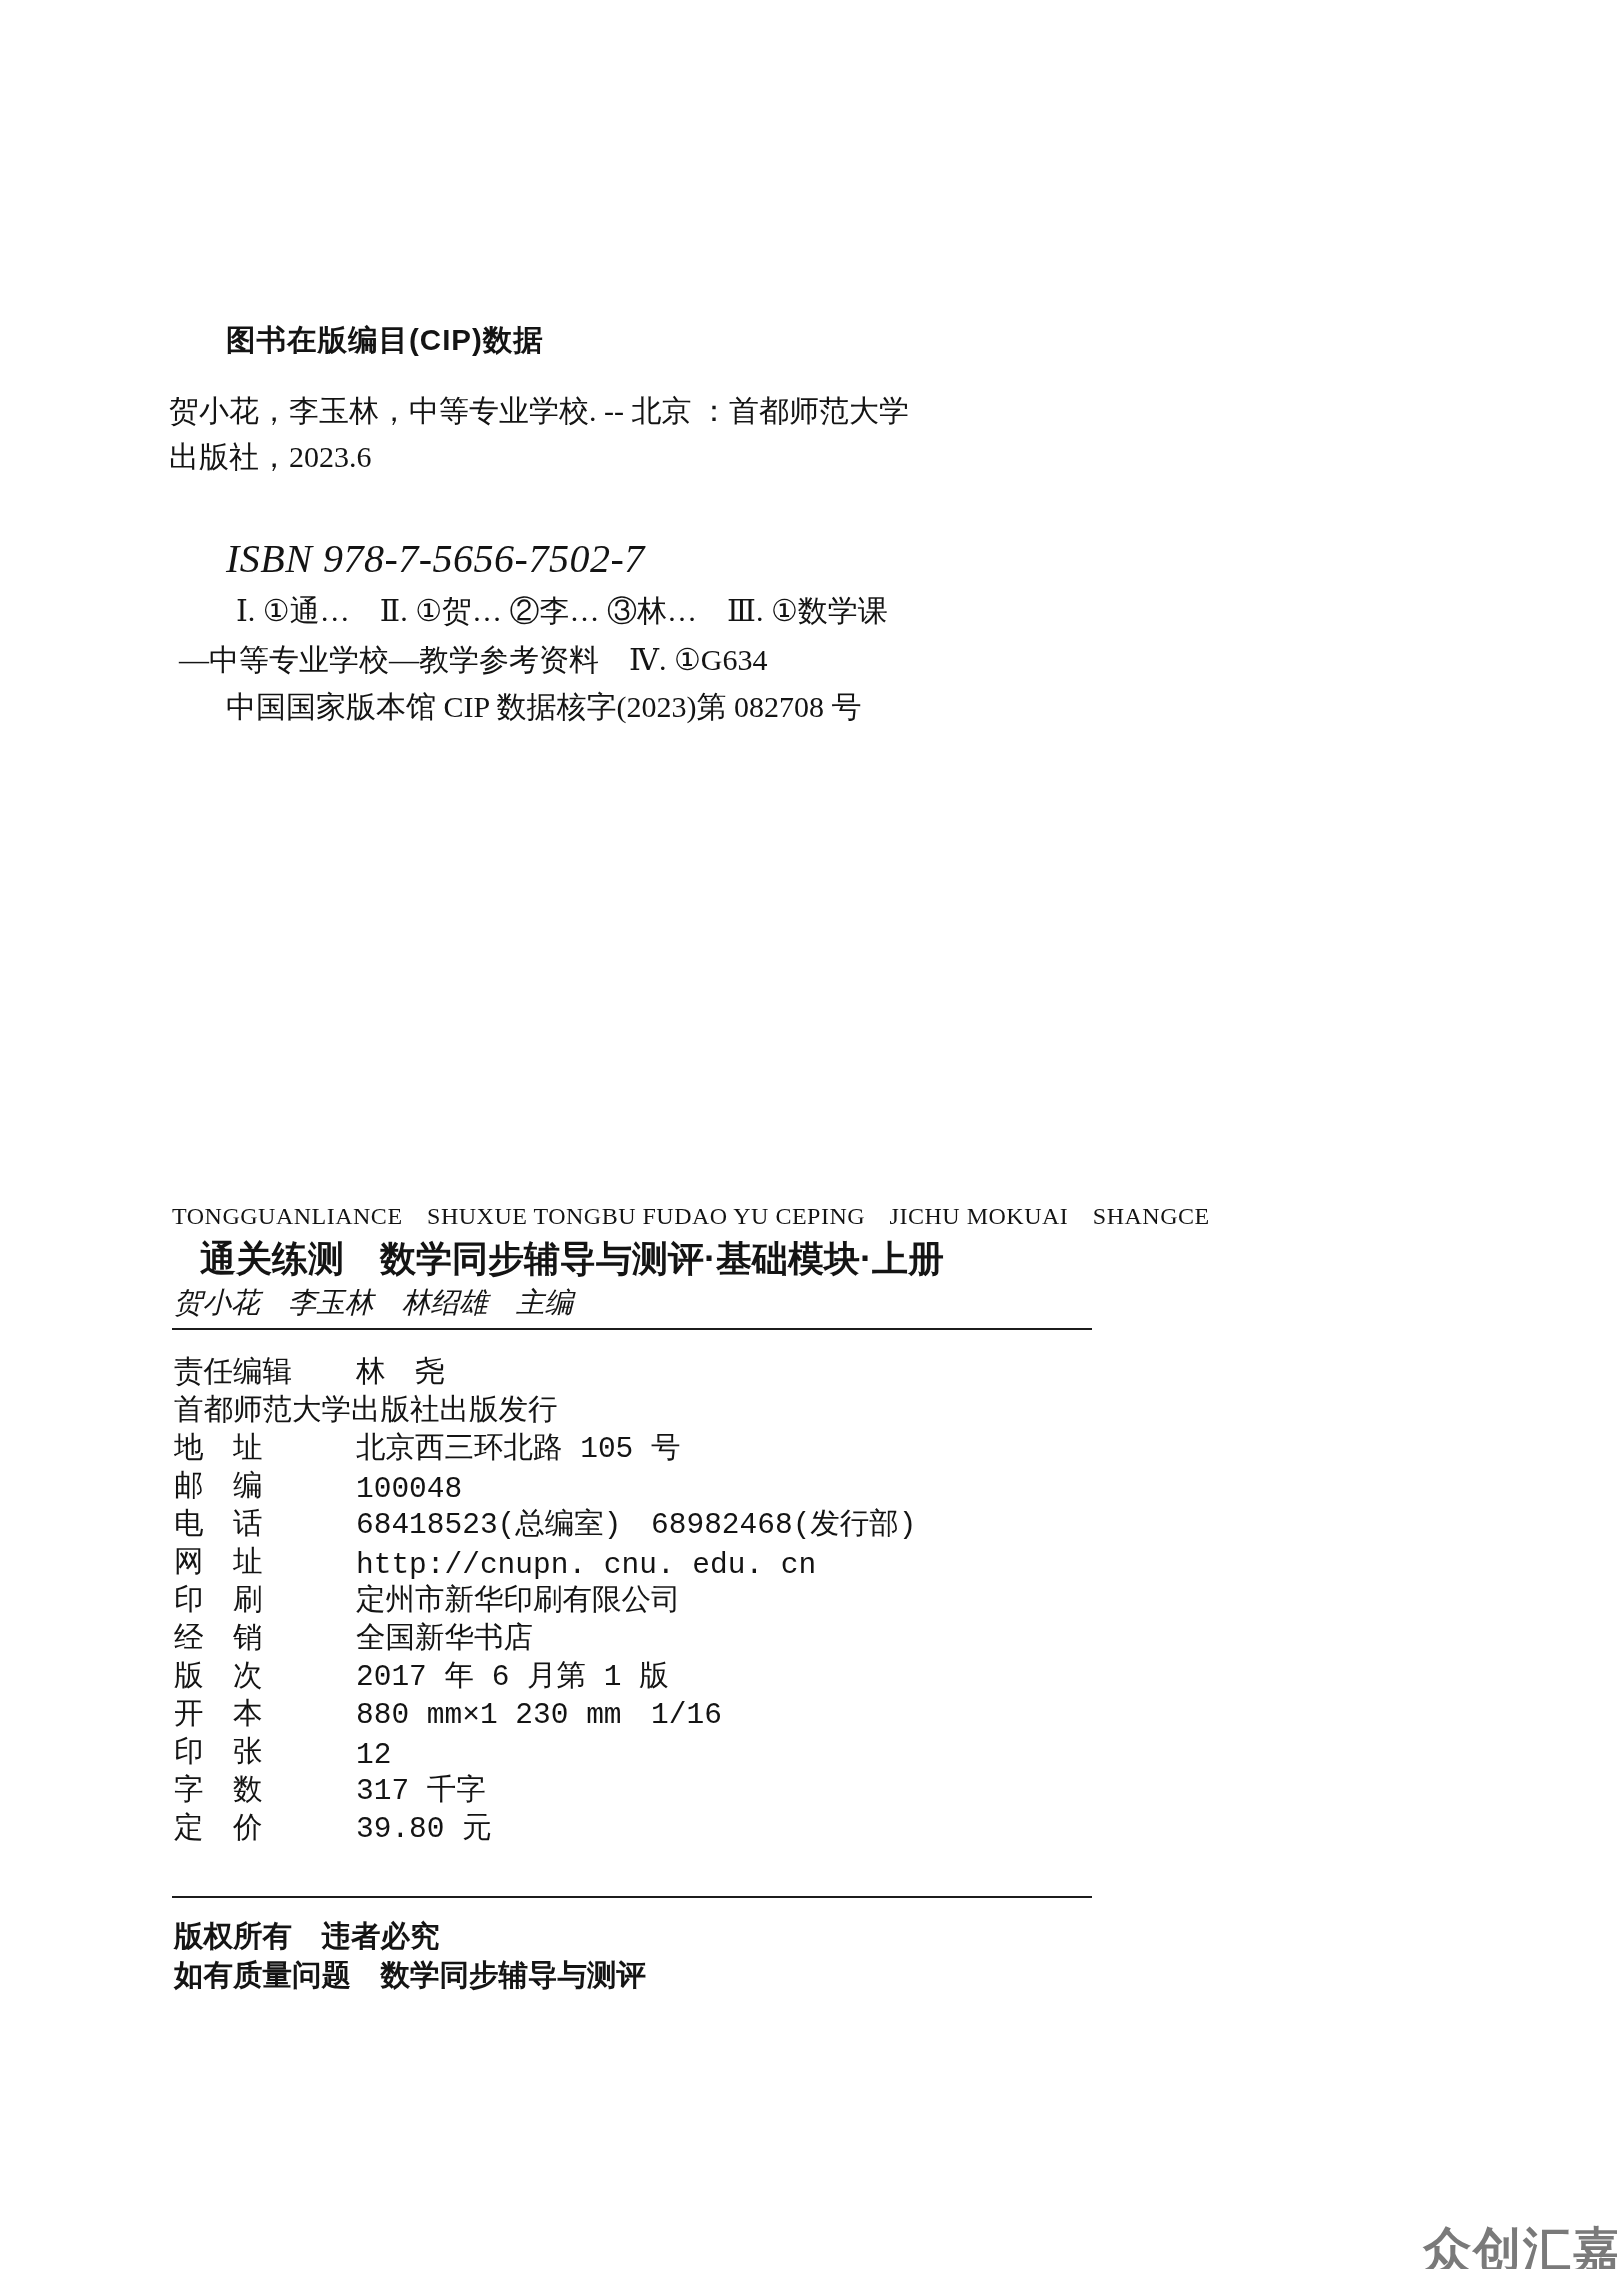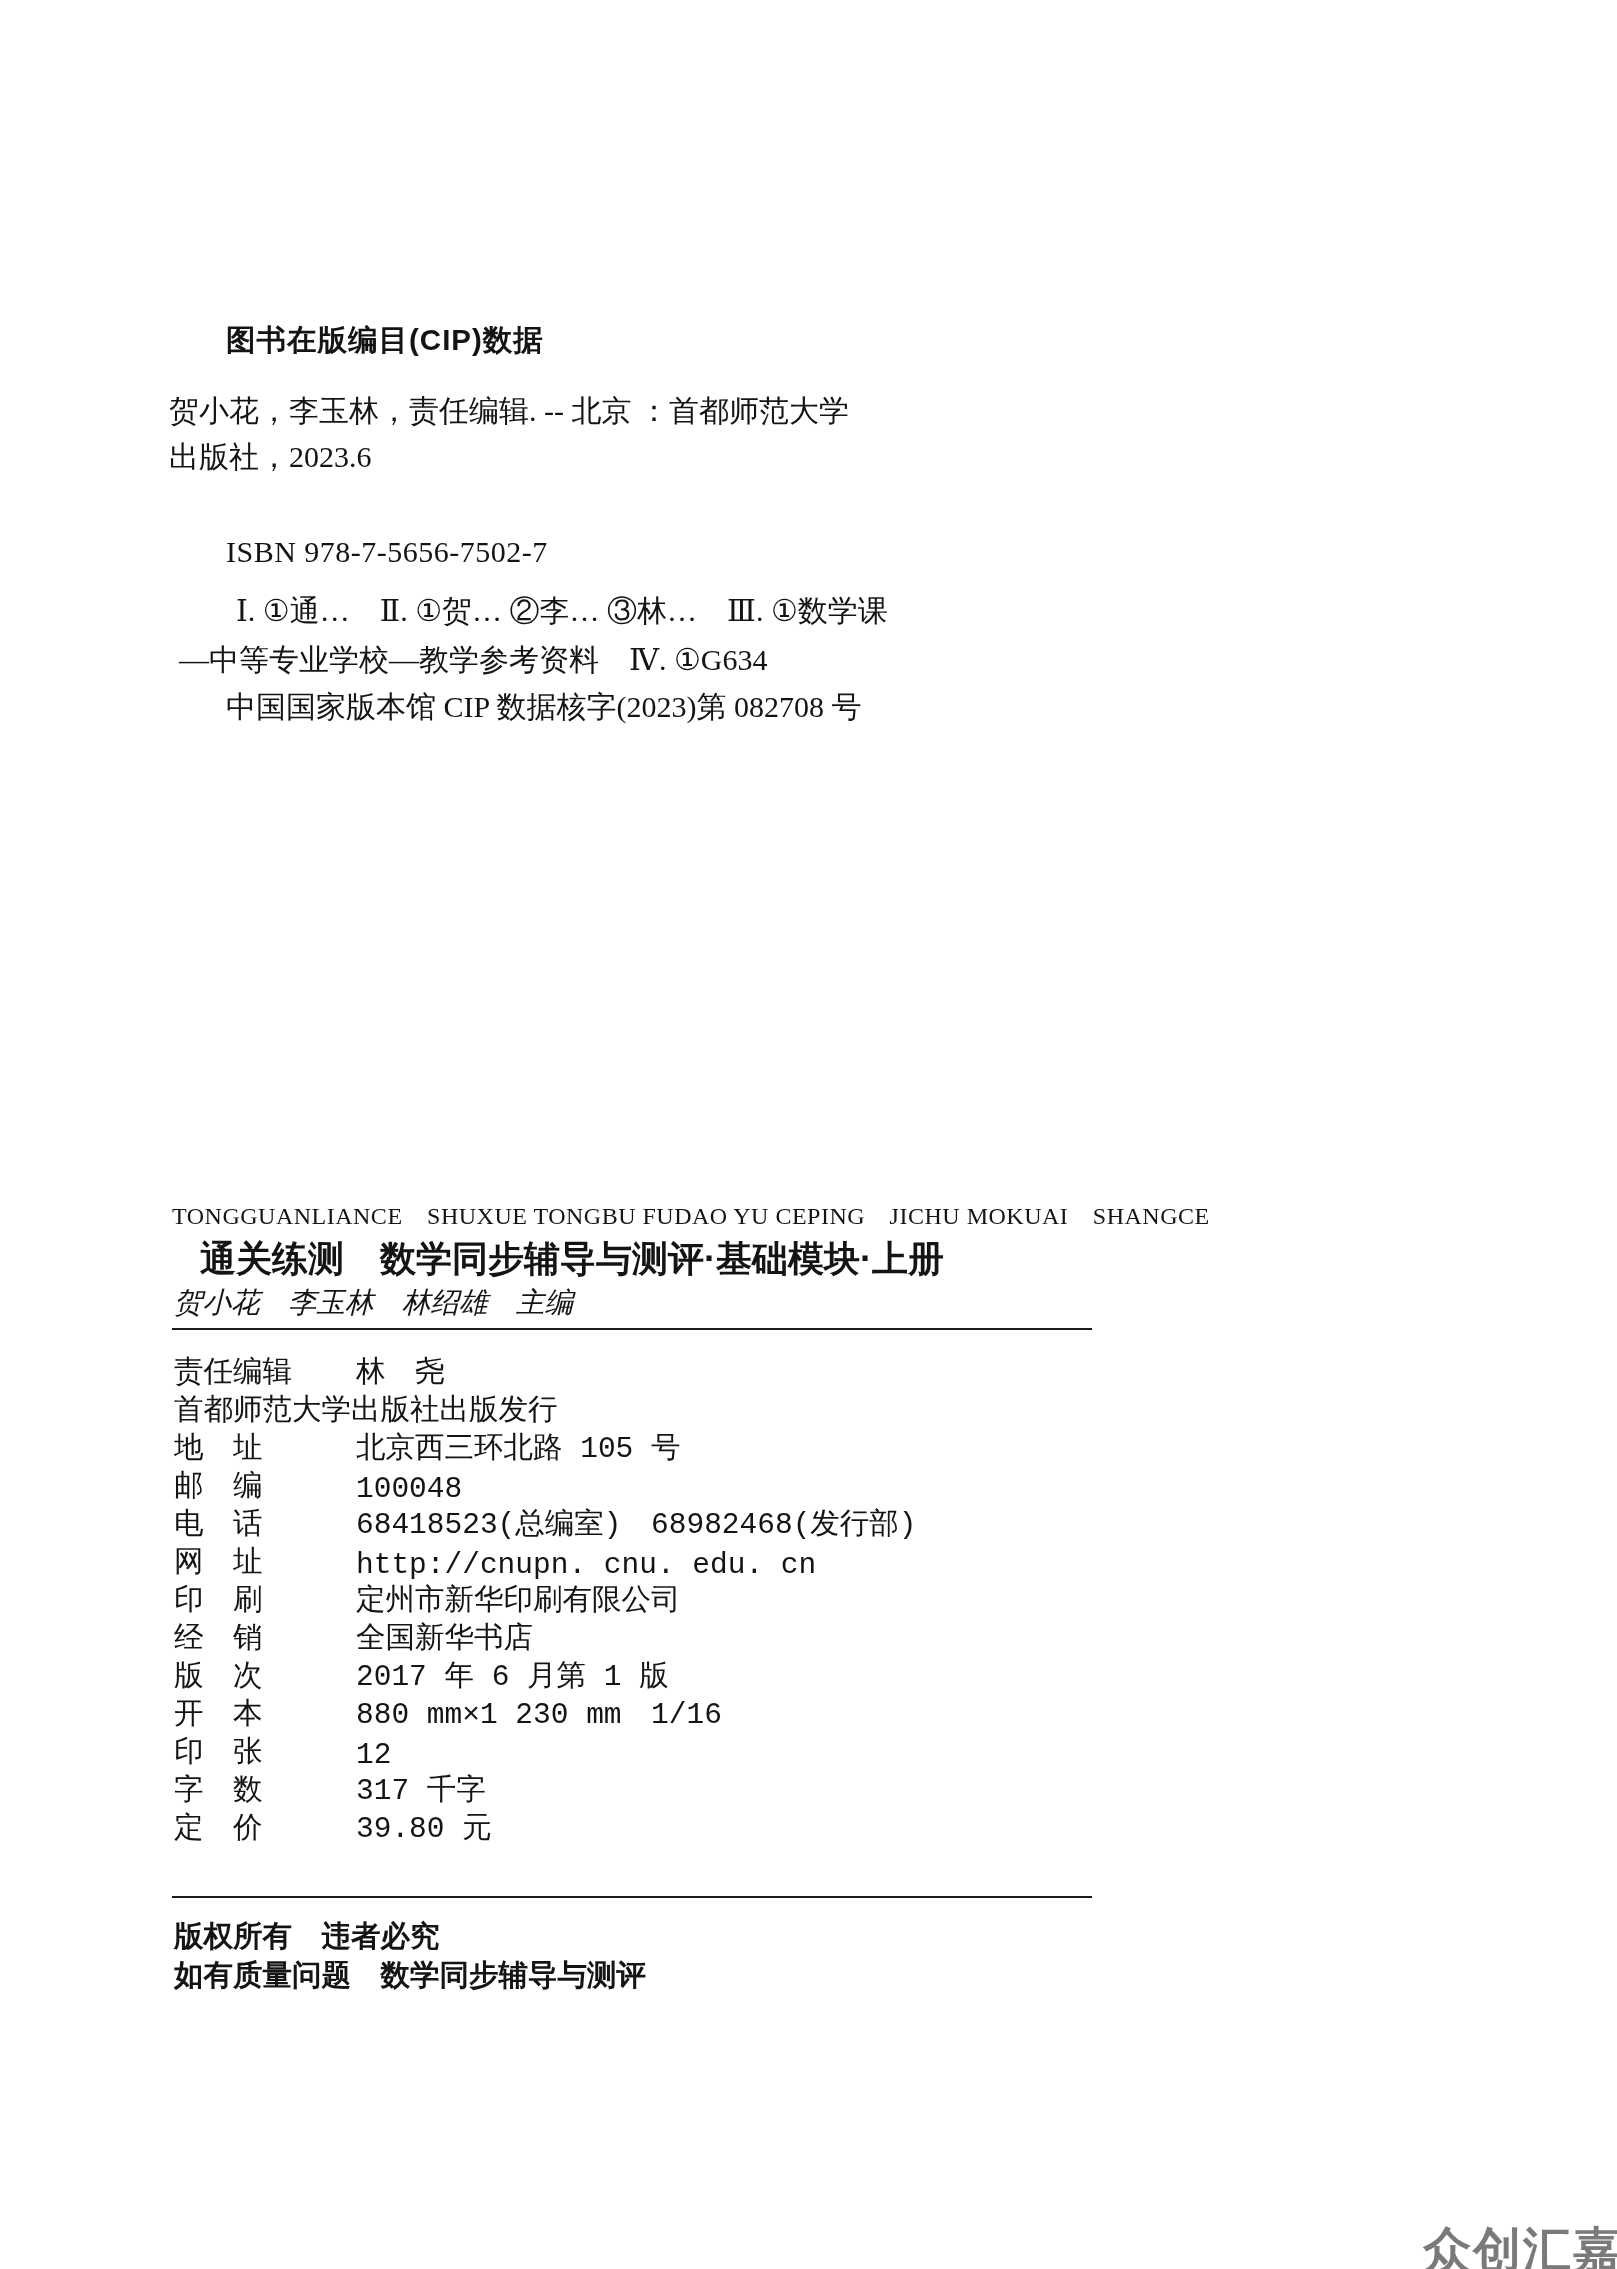--- a/index.html
+++ b/index.html
@@ -19,21 +19,21 @@
     font-family:"Liberation Sans","DejaVu Sans",sans-serif;
     font-weight:bold; font-size:29.5px; letter-spacing:1px; white-space:nowrap;
   }
   .cip-desc {
     position:absolute; left:169px; top:388px;
     font-size:30px; line-height:46px; white-space:nowrap;
   }
   .cip-desc .line.indent, .cip-class .line.indent { text-indent:57px; }
   .isbn {
     position:absolute; left:226px; top:535px;
-    font-size:30px; letter-spacing:0.5px; white-space:nowrap;
+    font-size:40px; letter-spacing:0.5px; white-space:nowrap;font-style:italic;
   }
   .cip-class {
     position:absolute; left:179px; top:586px;
     font-size:30px; line-height:49px; white-space:nowrap;
   }
   .cip-no {
     position:absolute; left:226px; top:687px;
     font-size:30px; white-space:nowrap;
   }
 
@@ -84,21 +84,21 @@
   }
 </style>
 </head>
 <body>
 
 <div class="page">
 
   <div class="cip-header">图书在版编目(CIP)数据</div>
 
   <div class="cip-desc">
-    <div class="line">贺小花，李玉林，责任编辑. -- 北京 ：首都师范大学</div>
+    <div class="line">贺小花，李玉林，中等专业学校. -- 北京 ：首都师范大学</div>
     <div class="line">出版社，2023.6</div>
   </div>
 
   <div class="isbn">ISBN 978-7-5656-7502-7</div>
 
   <div class="cip-class">
     <div class="line indent">Ⅰ. ①通…　Ⅱ. ①贺… ②李… ③林…　Ⅲ. ①数学课</div>
     <div class="line">—中等专业学校—教学参考资料　Ⅳ. ①G634</div>
   </div>
 

